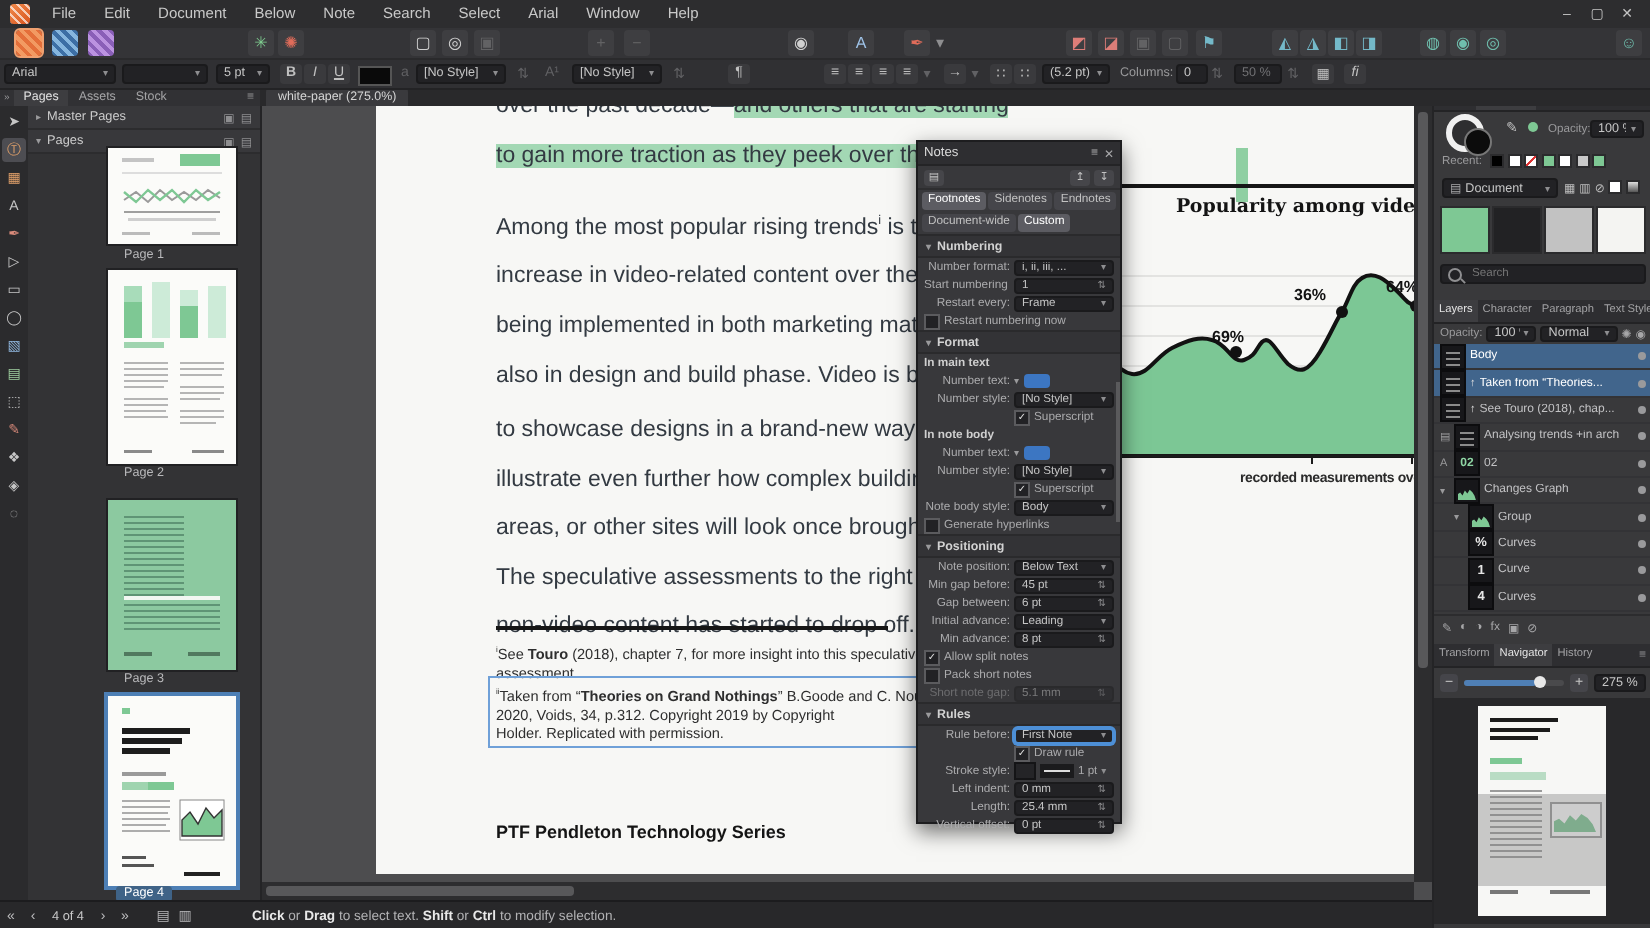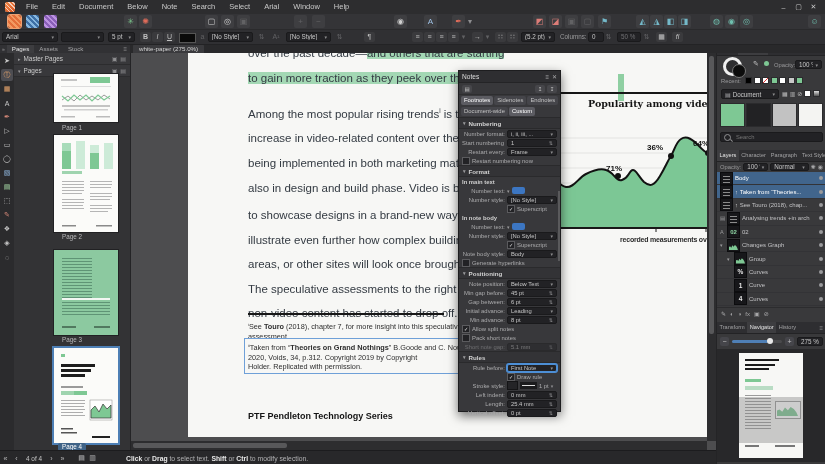--- a/index.html
+++ b/index.html
@@ -461,21 +461,21 @@
           <line x1="2" y1="112" x2="250" y2="112" stroke="#1c1c1c" stroke-width="1.5"></line>
           <line x1="148" y1="112" x2="148" y2="116" stroke="#1c1c1c" stroke-width="1"></line>
           <line x1="198" y1="112" x2="198" y2="116" stroke="#1c1c1c" stroke-width="1"></line>
           <line x1="248" y1="112" x2="248" y2="116" stroke="#1c1c1c" stroke-width="1"></line>
           <circle cx="110" cy="60" r="3" fill="#111"></circle>
           <circle cx="163" cy="40" r="3" fill="#111"></circle>
           <circle cx="200" cy="37" r="3" fill="#111"></circle>
           <circle cx="226" cy="65" r="3" fill="#111"></circle>
         </svg>
         <div id="chart-labels">
-            <span class="chartlabel" style="left: 98px; top: 74px;">71%</span>
+            <span class="chartlabel" style="left: 98px; top: 74px;">69%</span>
             <span class="chartlabel" style="left: 139px; top: 53px;">36%</span>
             <span class="chartlabel" style="left: 185px; top: 49px;">64%</span>
             <span class="chartlabel" style="left: 223px; top: 82px;">41%</span>
           </div>
         <div id="chart-caption">recorded measurements over the last ten years</div>
       </div>
     </div>
     <div class="vscroll">
         <div class="vthumb"></div>
       </div>

